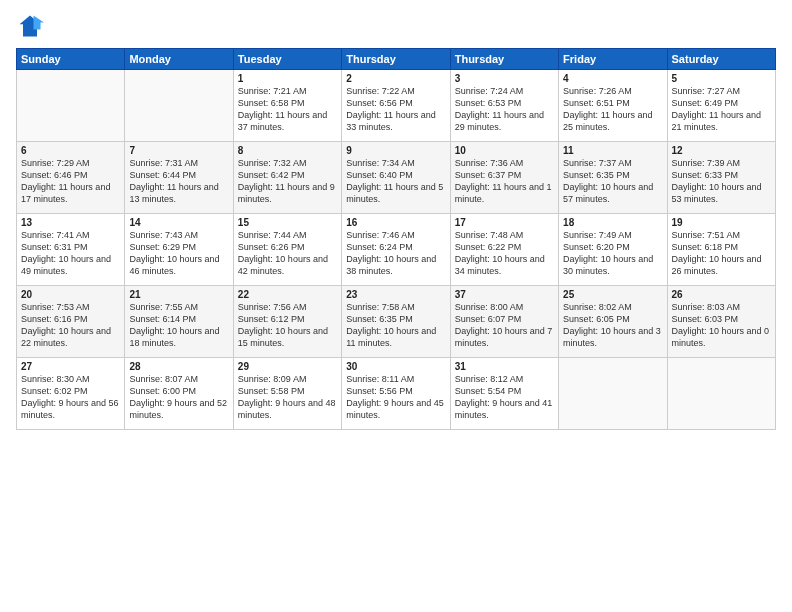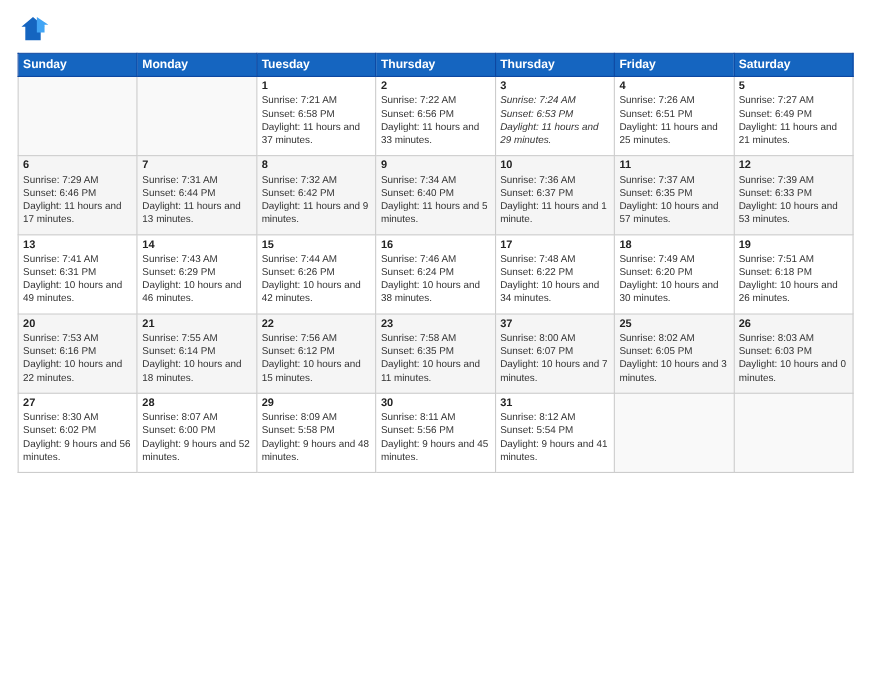--- a/index.html
+++ b/index.html
@@ -144,21 +144,21 @@
 Daylight: 11 hours and 37 minutes.</div>
           </td>
           <td style="background: rgb(255, 255, 255);">
             <span class="day-num">2</span>
             <div class="cell-content" style="white-space: pre-line;">Sunrise: 7:22 AM
 Sunset: 6:56 PM
 Daylight: 11 hours and 33 minutes.</div>
           </td>
           <td style="background: rgb(255, 255, 255);">
             <span class="day-num">3</span>
-            <div class="cell-content" style="white-space: pre-line; font-style: italic;">Sunrise: 7:24 AM
+            <div class="cell-content" style="white-space: pre-line;">Sunrise: 7:24 AM
 Sunset: 6:53 PM
 Daylight: 11 hours and 29 minutes.</div>
           </td>
           <td style="background: rgb(255, 255, 255);">
             <span class="day-num">4</span>
             <div class="cell-content" style="white-space: pre-line;">Sunrise: 7:26 AM
 Sunset: 6:51 PM
 Daylight: 11 hours and 25 minutes.</div>
           </td>
           <td style="background: rgb(255, 255, 255);">

